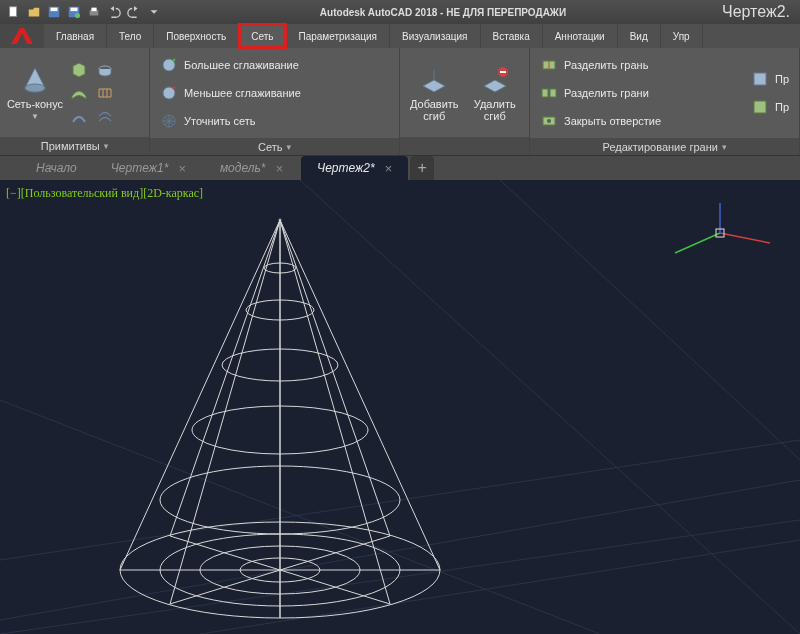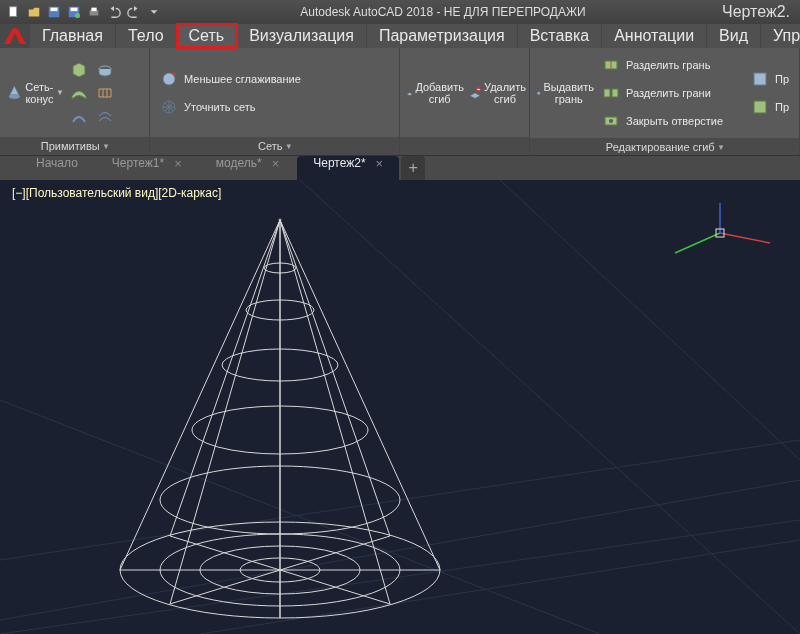--- a/index.html
+++ b/index.html
@@ -2,60 +2,60 @@
 <html><head>
 <meta charset="utf-8">
 <style>
 * { margin: 0; padding: 0; box-sizing: border-box; font-family: "Segoe UI", Tahoma, sans-serif; }
 body { width: 800px; height: 634px; overflow: hidden; background: #1a2030; }
 
 
 .qat { height: 24px; background: linear-gradient(#505050,#404040); display: flex; align-items: center; padding: 0 4px; }
 .qat-btn { width: 18px; height: 18px; display: flex; align-items: center; justify-content: center; margin: 0 1px; cursor: pointer; }
 .qat-btn svg { width: 14px; height: 14px; }
-.qat .title { flex: 1; text-align: center; color: #ddd; font-size: 12px; }
+.qat .title { flex: 1; text-align: center; color: #ddd; font-size: 10px; font-weight: bold; }
 .qat .docname { color: #ddd; font-size: 16px; padding-right: 6px; }
 
 
 .menu-row { height: 24px; background: #505050; display: flex; align-items: stretch; }
 .menu-row .logo-big { width: 44px; display: flex; align-items: center; justify-content: center; background: #484848; }
-.menu-tab { padding: 0 12px; color: #e8e8e8; font-size: 16px; display: flex; align-items: center; cursor: pointer; border-right: 1px solid #444; }
+.menu-tab { padding: 0 12px; color: #e8e8e8; font-size: 10px; display: flex; align-items: center; cursor: pointer; border-right: 1px solid #444; }
 .menu-tab.active { background: #5a5a5a; }
 .menu-tab.highlight { outline: 3px solid #d92020; outline-offset: -2px; }
 
 
 .ribbon { height: 108px; background: #5a5a5a; display: flex; border-bottom: 1px solid #333; }
 .ribbon-panel { border-right: 1px solid #444; display: flex; flex-direction: column; }
 .panel-body { flex: 1; display: flex; align-items: stretch; padding: 2px 4px; }
 .panel-title { height: 18px; background: #4a4a4a; color: #d8d8d8; font-size: 11px; text-align: center; display: flex; align-items: center; justify-content: center; gap: 4px; }
 .panel-title .chev { font-size: 9px; color: #aaa; }
 
-.big-btn { width: 62px; display: flex; flex-direction: row; align-items: center; justify-content: center; color: #e8e8e8; font-size: 11px; text-align: center; cursor: pointer; padding: 2px; gap: 2px; }
+.big-btn { width: 62px; display: flex; flex-direction: column; align-items: center; justify-content: center; color: #e8e8e8; font-size: 11px; text-align: center; cursor: pointer; padding: 2px; gap: 2px; }
 .big-btn .ico { width: 32px; height: 32px; display: flex; align-items: center; justify-content: center; }
 .big-btn .lbl { line-height: 12px; }
 .big-btn .chev { font-size: 8px; color: #bbb; }
 
 .mini-col { display: flex; flex-direction: column; justify-content: center; padding: 2px; gap: 2px; }
 .mini-btn { width: 22px; height: 22px; display: flex; align-items: center; justify-content: center; cursor: pointer; }
 .mini-btn svg { width: 18px; height: 18px; }
 
 .row-btn { display: flex; align-items: center; gap: 6px; color: #e8e8e8; font-size: 11px; padding: 2px 4px; cursor: pointer; height: 26px; }
 .row-btn .ico { width: 18px; height: 18px; display: flex; align-items: center; justify-content: center; }
 
 
 .doc-tabs { height: 24px; background: #4a4a4a; display: flex; align-items: stretch; padding-left: 20px; }
-.doc-tab { padding: 0 16px; display: flex; align-items: flex-start; gap: 10px; color: #ccc; font-size: 12px; background: #3a3a3a; border-radius: 4px 4px 0 0; margin-right: 2px; cursor: pointer; position: relative; }
+.doc-tab { padding: 0 16px; display: flex; align-items: center; gap: 10px; color: #ccc; font-size: 12px; background: #3a3a3a; border-radius: 4px 4px 0 0; margin-right: 2px; cursor: pointer; position: relative; font-style: italic; }
 .doc-tab.inactive { background: #4a4a4a; color: #999; }
 .doc-tab.active { background: #1a2030; color: #e8e8e8; }
 .doc-tab .close { color: #888; font-size: 13px; }
 .doc-add { width: 24px; display: flex; align-items: center; justify-content: center; background: #3a3a3a; border-radius: 4px 4px 0 0; color: #aaa; cursor: pointer; }
 
 
 .viewport { position: relative; width: 800px; height: 454px; background: #1a2030; overflow: hidden; }
-.view-label { position: absolute; top: 6px; left: 12px; color: #fef9c3; font-size: 12px; }
+.view-label { position: absolute; top: 6px; left: 6px; color: #84cc16; font-size: 12px; font-family: Liberation Serif, serif; }
 .wire { position: absolute; top: 20px; left: 100px; }
 .axis { position: absolute; top: 18px; right: 20px; }
 
 .grid-lines { position: absolute; inset: 0; }
 </style>
 </head>
 <body>
 
 <div class="qat">
   <span class="qat-btn">
@@ -109,23 +109,24 @@
 </div>
 
 <div class="menu-row">
   <div class="logo-big">
     <svg width="30" height="20" viewBox="0 0 30 20">
         <path d="M4 18 L13 2 L17 2 L26 18 L20 18 L15 7 L10 18 Z" fill="#d92020"></path>
       </svg>
   </div>
   <div class="menu-tab">Главная</div>
   <div class="menu-tab">Тело</div>
+  <div class="menu-tab">Поверхность</div>
   <div class="menu-tab active highlight">Сеть</div>
+  <div class="menu-tab">Параметризация</div>
   <div class="menu-tab">Визуализация</div>
-  <div class="menu-tab">Параметризация</div>
   <div class="menu-tab">Вставка</div>
   <div class="menu-tab">Аннотации</div>
   <div class="menu-tab">Вид</div>
   <div class="menu-tab">Упр</div>
 </div>
 
 <div class="ribbon">
 
   <div class="ribbon-panel" style="width:150px">
     <div class="panel-body">
@@ -181,20 +182,29 @@
     </div>
   </div>
 
   <div class="ribbon-panel" style="width:250px">
     <div class="panel-body">
       <div class="mini-col" style="flex:1">
         <div class="row-btn">
           <span class="ico">
               <svg viewBox="0 0 18 18">
                 <circle cx="9" cy="9" r="6" fill="#a0b8d0" stroke="#607890"></circle>
+                <path d="M13 5l2-2" stroke="#40c040" stroke-width="2"></path>
+              </svg>
+            </span>
+          <span>Большее сглаживание</span>
+        </div>
+        <div class="row-btn">
+          <span class="ico">
+              <svg viewBox="0 0 18 18">
+                <circle cx="9" cy="9" r="6" fill="#a0b8d0" stroke="#607890"></circle>
                 <path d="M13 5l2-2" stroke="#d04040" stroke-width="2"></path>
               </svg>
             </span>
           <span>Меньшее сглаживание</span>
         </div>
         <div class="row-btn">
           <span class="ico">
               <svg viewBox="0 0 18 18">
                 <circle cx="9" cy="9" r="6" fill="none" stroke="#607890"></circle>
                 <path d="M3 9h12M9 3v12M5 5l8 8M13 5l-8 8" stroke="#607890"></path>
@@ -232,30 +242,20 @@
           </span>
         <span class="lbl" style="white-space:pre-line">Удалить
 сгиб</span>
       </div>
     </div>
     <div class="panel-title">&nbsp;</div>
   </div>
 
   <div class="ribbon-panel" style="flex:1">
     <div class="panel-body">
-      <div class="big-btn">
-        <span class="ico">
-            <svg viewBox="0 0 32 32">
-              <path d="M8 14l8-4 8 4v10l-8 4-8-4z" fill="#a0c0e0" stroke="#5070a0"></path>
-              <path d="M8 14l8 4 8-4M16 18v10" stroke="#5070a0" fill="none"></path>
-            </svg>
-          </span>
-        <span class="lbl" style="white-space:pre-line">Выдавить
-грань</span>
-      </div>
       <div class="mini-col" style="flex:1">
         <div class="row-btn">
           <span class="ico">
               <svg viewBox="0 0 18 18">
                 <rect x="3" y="5" width="12" height="8" fill="#9fc080" stroke="#5a7a40"></rect>
                 <path d="M9 5v8" stroke="#d04040"></path>
               </svg>
             </span>
           <span>Разделить грань</span>
         </div>
@@ -291,21 +291,21 @@
           <span class="ico">
               <svg viewBox="0 0 18 18">
                 <rect x="3" y="3" width="12" height="12" fill="#9fc080" stroke="#5a7a40"></rect>
               </svg>
             </span>
           <span>Пр</span>
         </div>
       </div>
     </div>
     <div class="panel-title">
-      <span>Редактирование сгиб</span>
+      <span>Редактирование грани</span>
       <span class="chev">▾</span>
     </div>
   </div>
 </div>
 
 <div class="doc-tabs">
   <div class="doc-tab inactive">
     <span>Начало</span>
   </div>
   <div class="doc-tab inactive">

